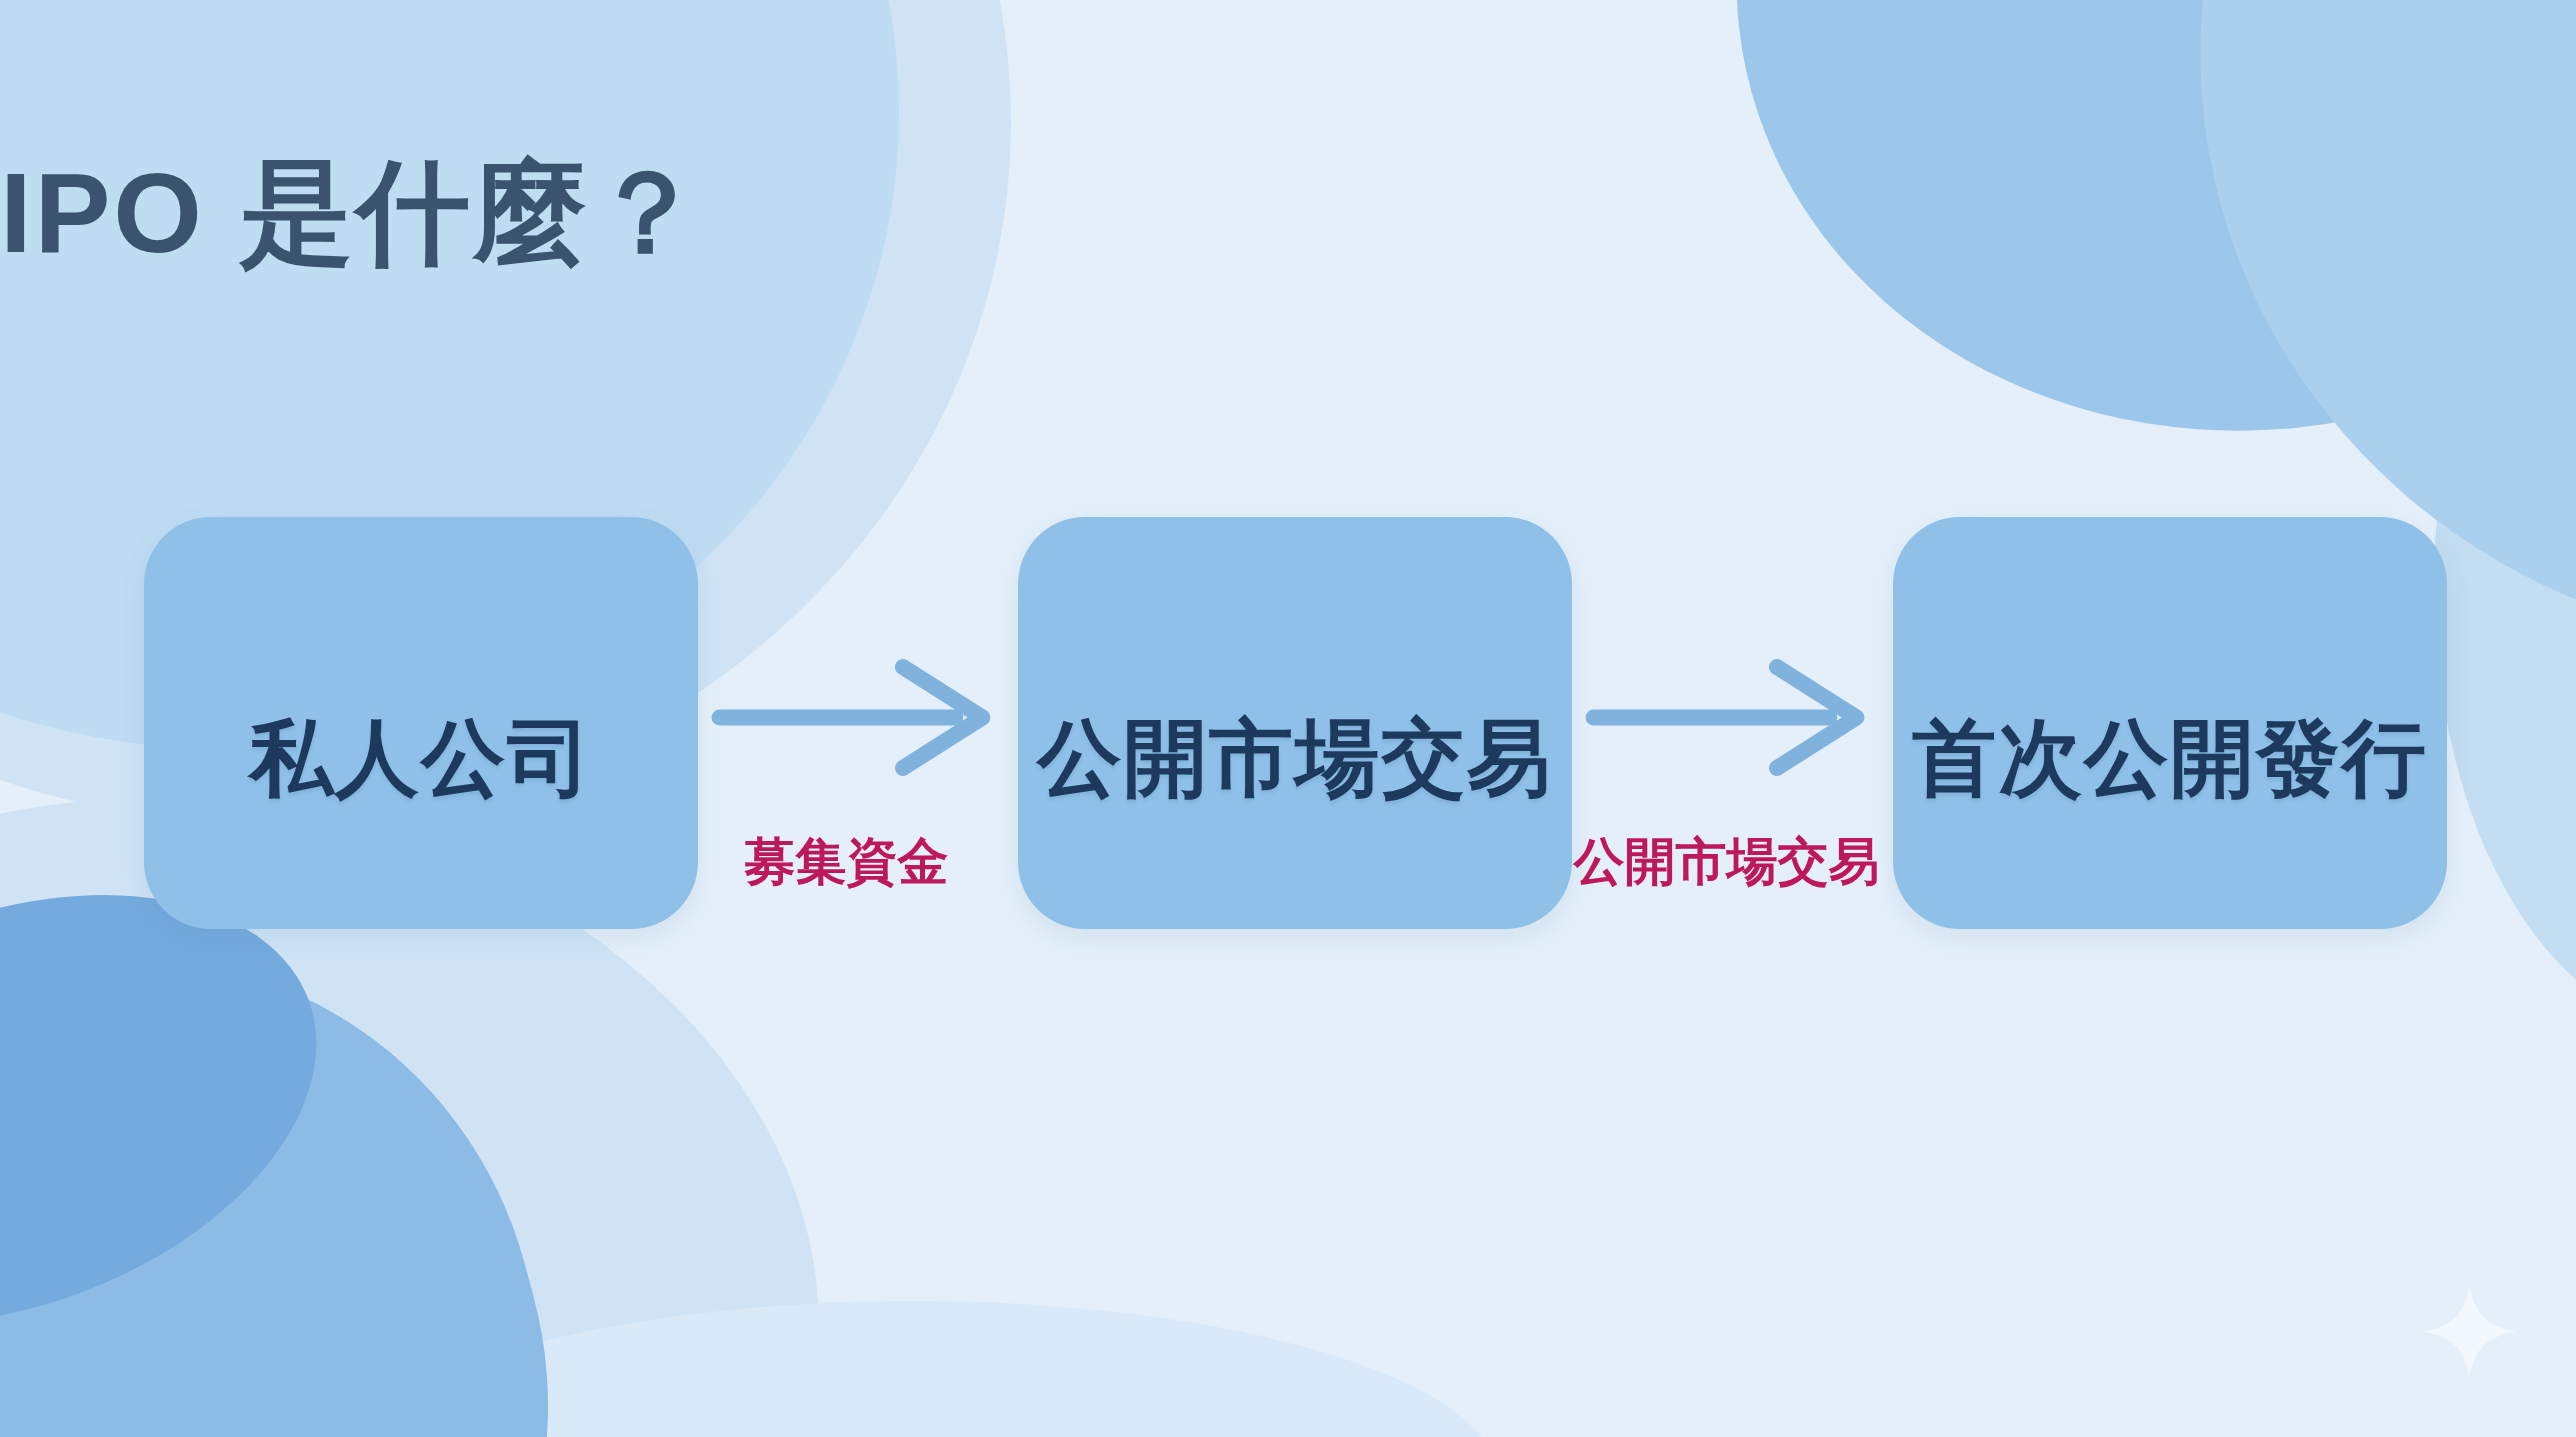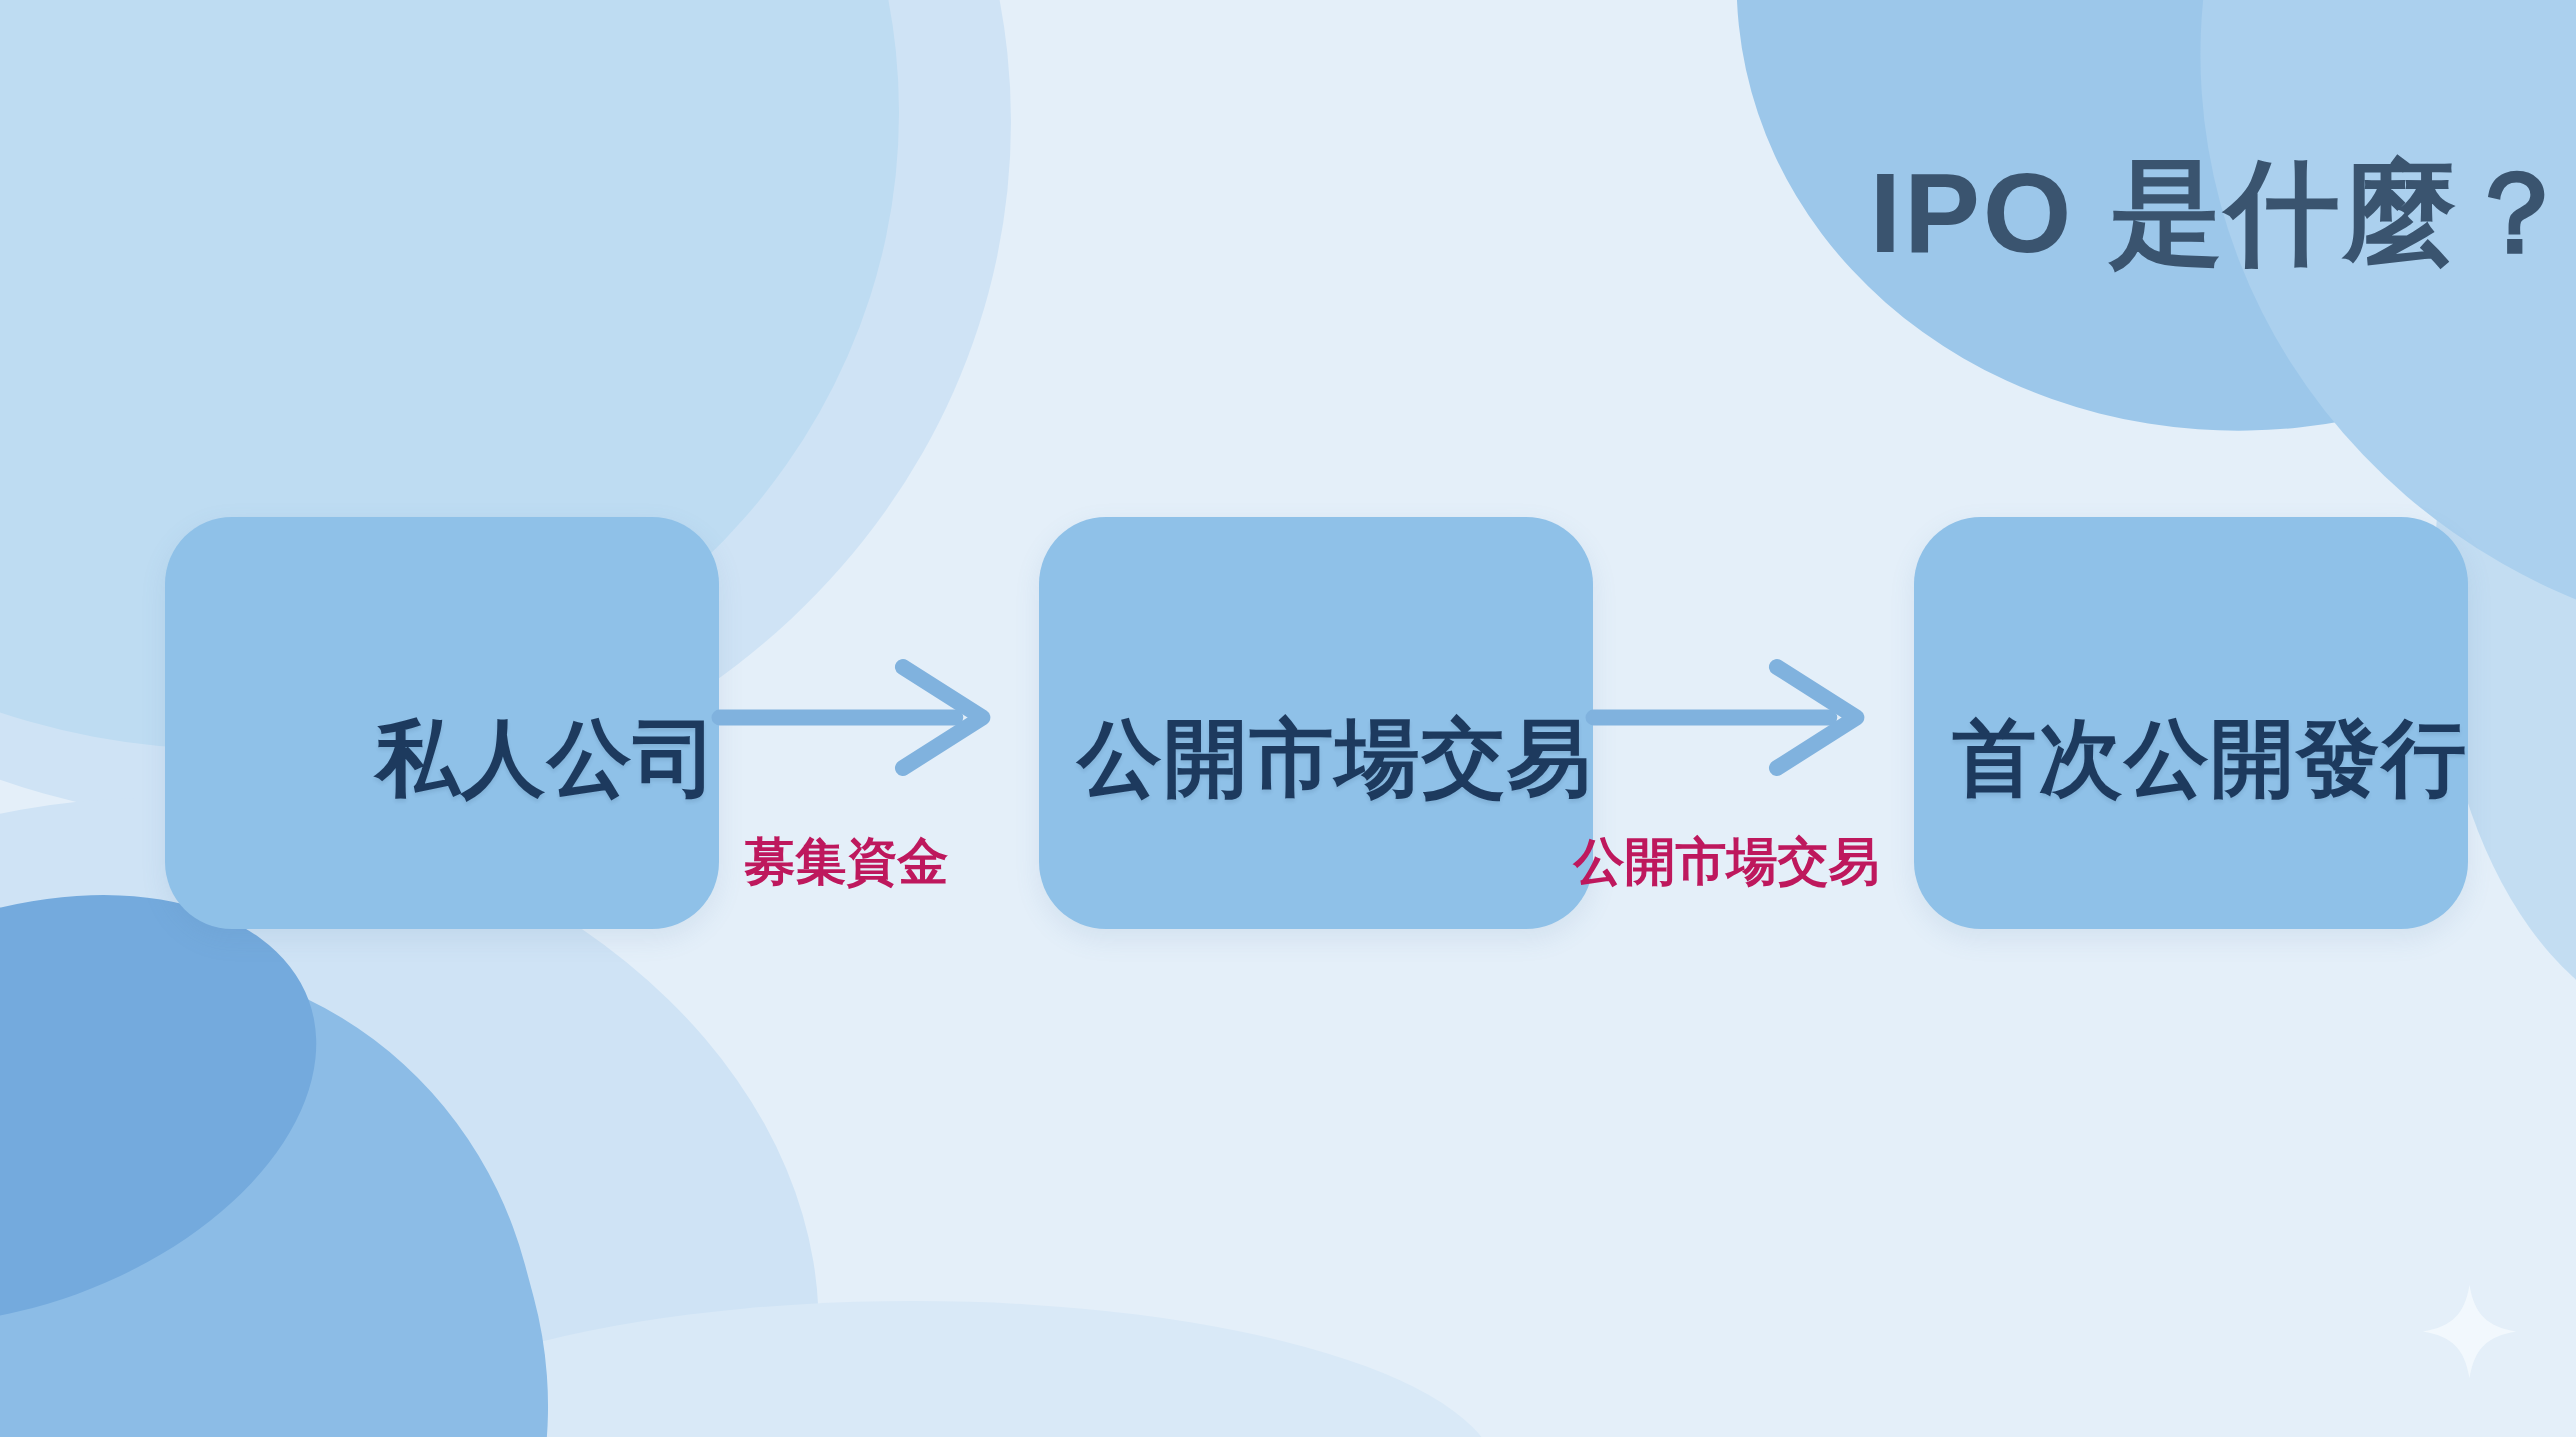--- a/index.html
+++ b/index.html
@@ -56,39 +56,38 @@
   .b-bl-dark {
     left: -309px; top: 913px; width: 637px; height: 393px;
     background: #74aadd; border-radius: 50%;
     transform: rotate(-20deg);
   }
   
   .title {
     position: absolute;
     top: 142px; left: 0; width: 100%;
     margin: 0;
-    text-align: right;
+    text-align: left;
     font-size: 114px;
     line-height: 1.25;
     font-weight: 800;
     letter-spacing: 2.8px;
     color: #3a546f;
   }
   
   .node {
     position: absolute;
     top: 517px;
     width: 554px; height: 412px;
     background: #8fc1e8;
     border-radius: 67px;
     display: flex;
     align-items: center;
-    justify-content: flex-end;
+    justify-content: center;
     box-shadow: 0 9.4px 26px rgba(90, 130, 175, 0.12);
-    margin-left: 21px;
   }
   .node-1 { left: 144px; }
   .node-2 { left: 1018px; }
   .node-3 { left: 1893px; }
   .node-label {
     font-size: 84px;
     font-weight: 700;
     color: #1d3a5e;
     letter-spacing: 1.9px;
     transform: translateY(36px);

